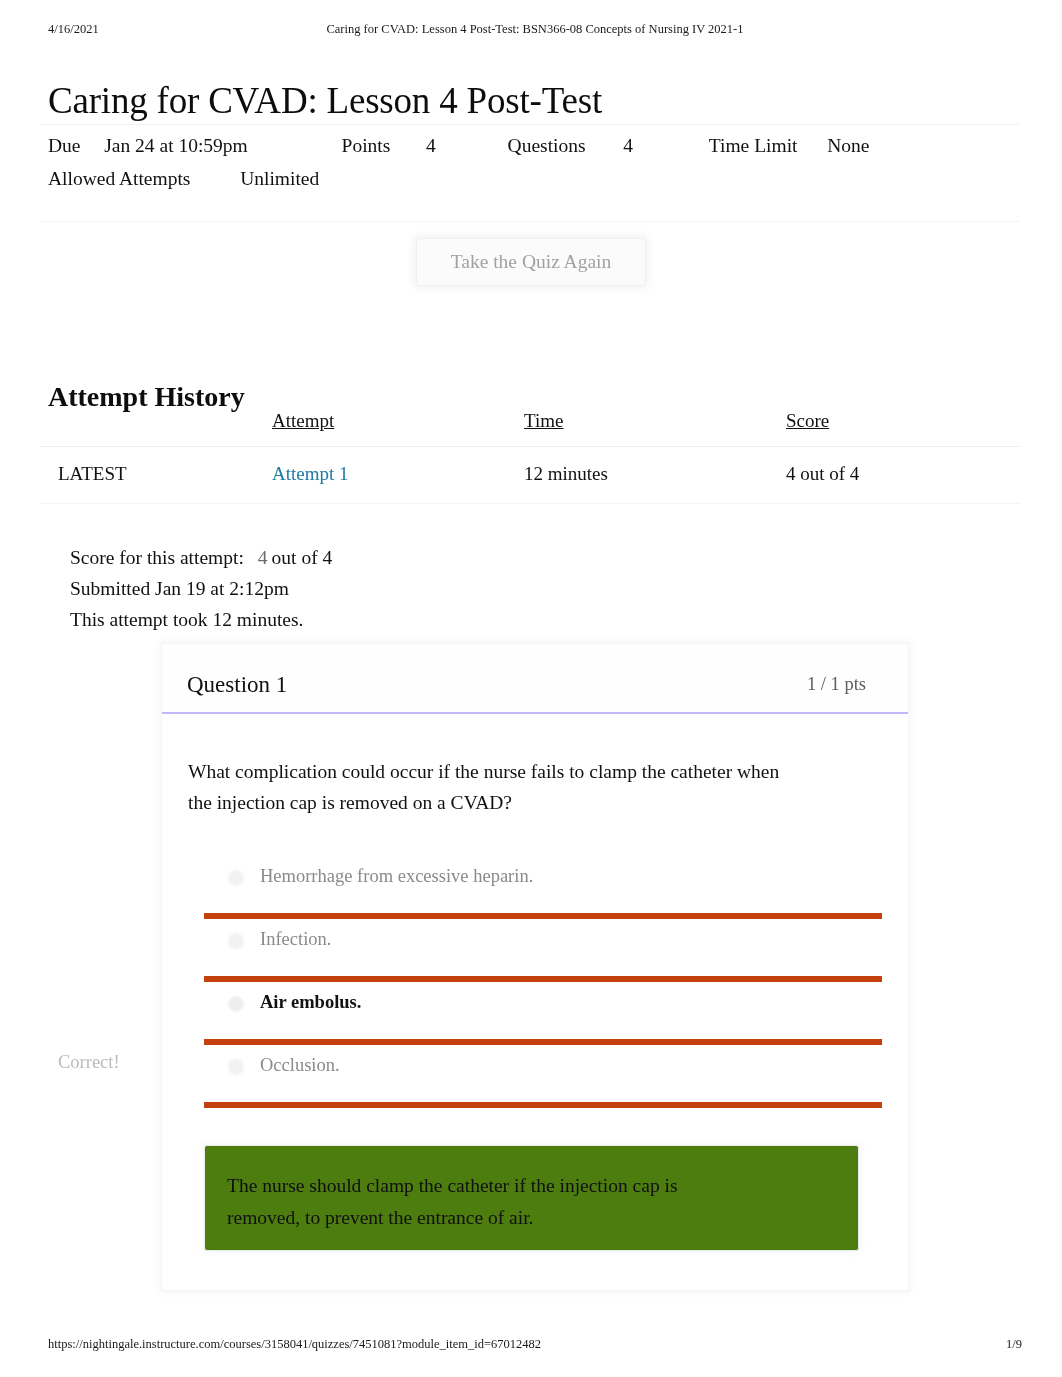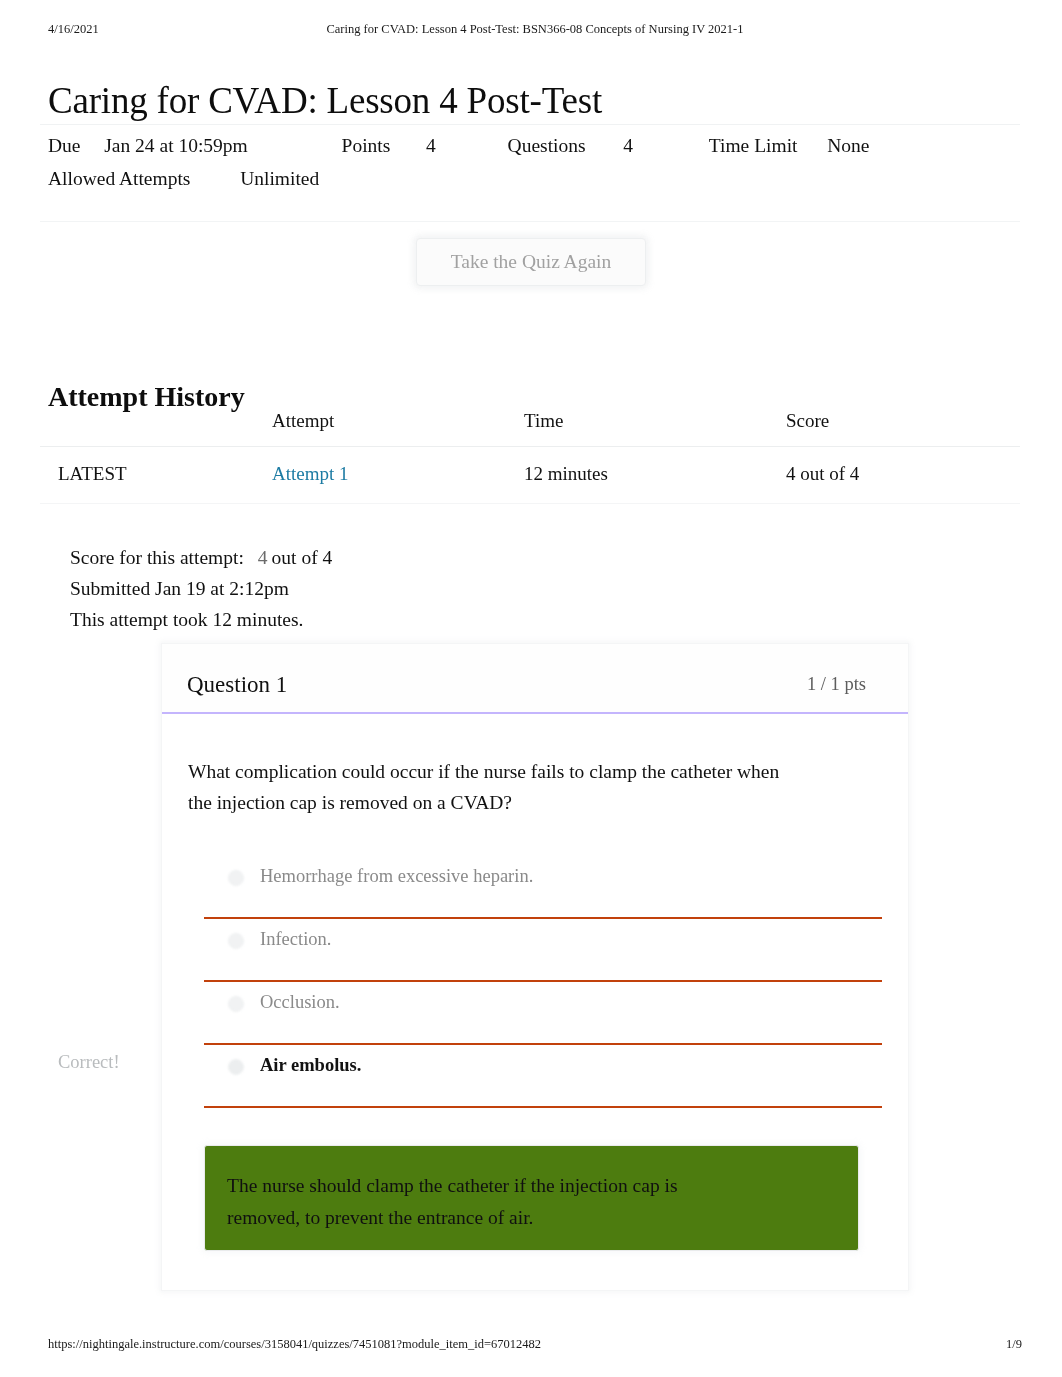--- a/index.html
+++ b/index.html
@@ -119,20 +119,21 @@
     border-collapse: collapse;
     font-size: 19px;
   }
   .history-table th {
     text-align: left;
     font-weight: 400;
     font-size: 19px;
     color: #111;
     padding: 2px 0 14px 0;
     border-bottom: 1px solid #eceeef;
+    text-decoration: underline;
   }
   .history-table td {
     text-align: left;
     font-size: 19px;
     color: #111;
     padding: 16px 0 18px 0;
     border-bottom: 1px solid #f4f5f6;
   }
   .col-kept  { width: 232px; padding-left: 18px !important; margin-top: 41px; }
   .col-att   { width: 252px; }
@@ -201,21 +202,21 @@
   }
 
   
   .answers {
     margin-top: 38px;
     padding-left: 16px;
   }
   .answer-row {
     position: relative;
     height: 63px;
-    border-bottom: 2px solid #c2410c;
+    border-bottom: 6px solid #c2410c;
     padding-left: 56px;
   }
   .answer-row .radio {
     position: absolute;
     left: 24px;
     top: 14px;
     width: 16px;
     height: 16px;
     border-radius: 50%;
     background: #f1f2f3;
@@ -361,28 +362,28 @@
 
     <div class="answers">
       <div class="answer-row">
         <span class="radio"></span>
         <span class="answer-text">Hemorrhage from excessive heparin.</span>
       </div>
       <div class="answer-row">
         <span class="radio"></span>
         <span class="answer-text">Infection.</span>
       </div>
+      <div class="answer-row selected">
+        <span class="radio"></span>
+        <span class="answer-text">Air embolus.</span>
+      </div>
       <div class="answer-row">
         <span class="radio"></span>
         <span class="answer-text">Occlusion.</span>
       </div>
-      <div class="answer-row selected">
-        <span class="radio"></span>
-        <span class="answer-text">Air embolus.</span>
-      </div>
     </div>
   </div>
 </div>
 
 <div class="correct-marker">Correct!</div>
 
 <div class="feedback-box">
   <div class="feedback-text">The nurse should clamp the catheter if the injection cap is removed, to prevent the entrance of air.</div>
 </div>
 

